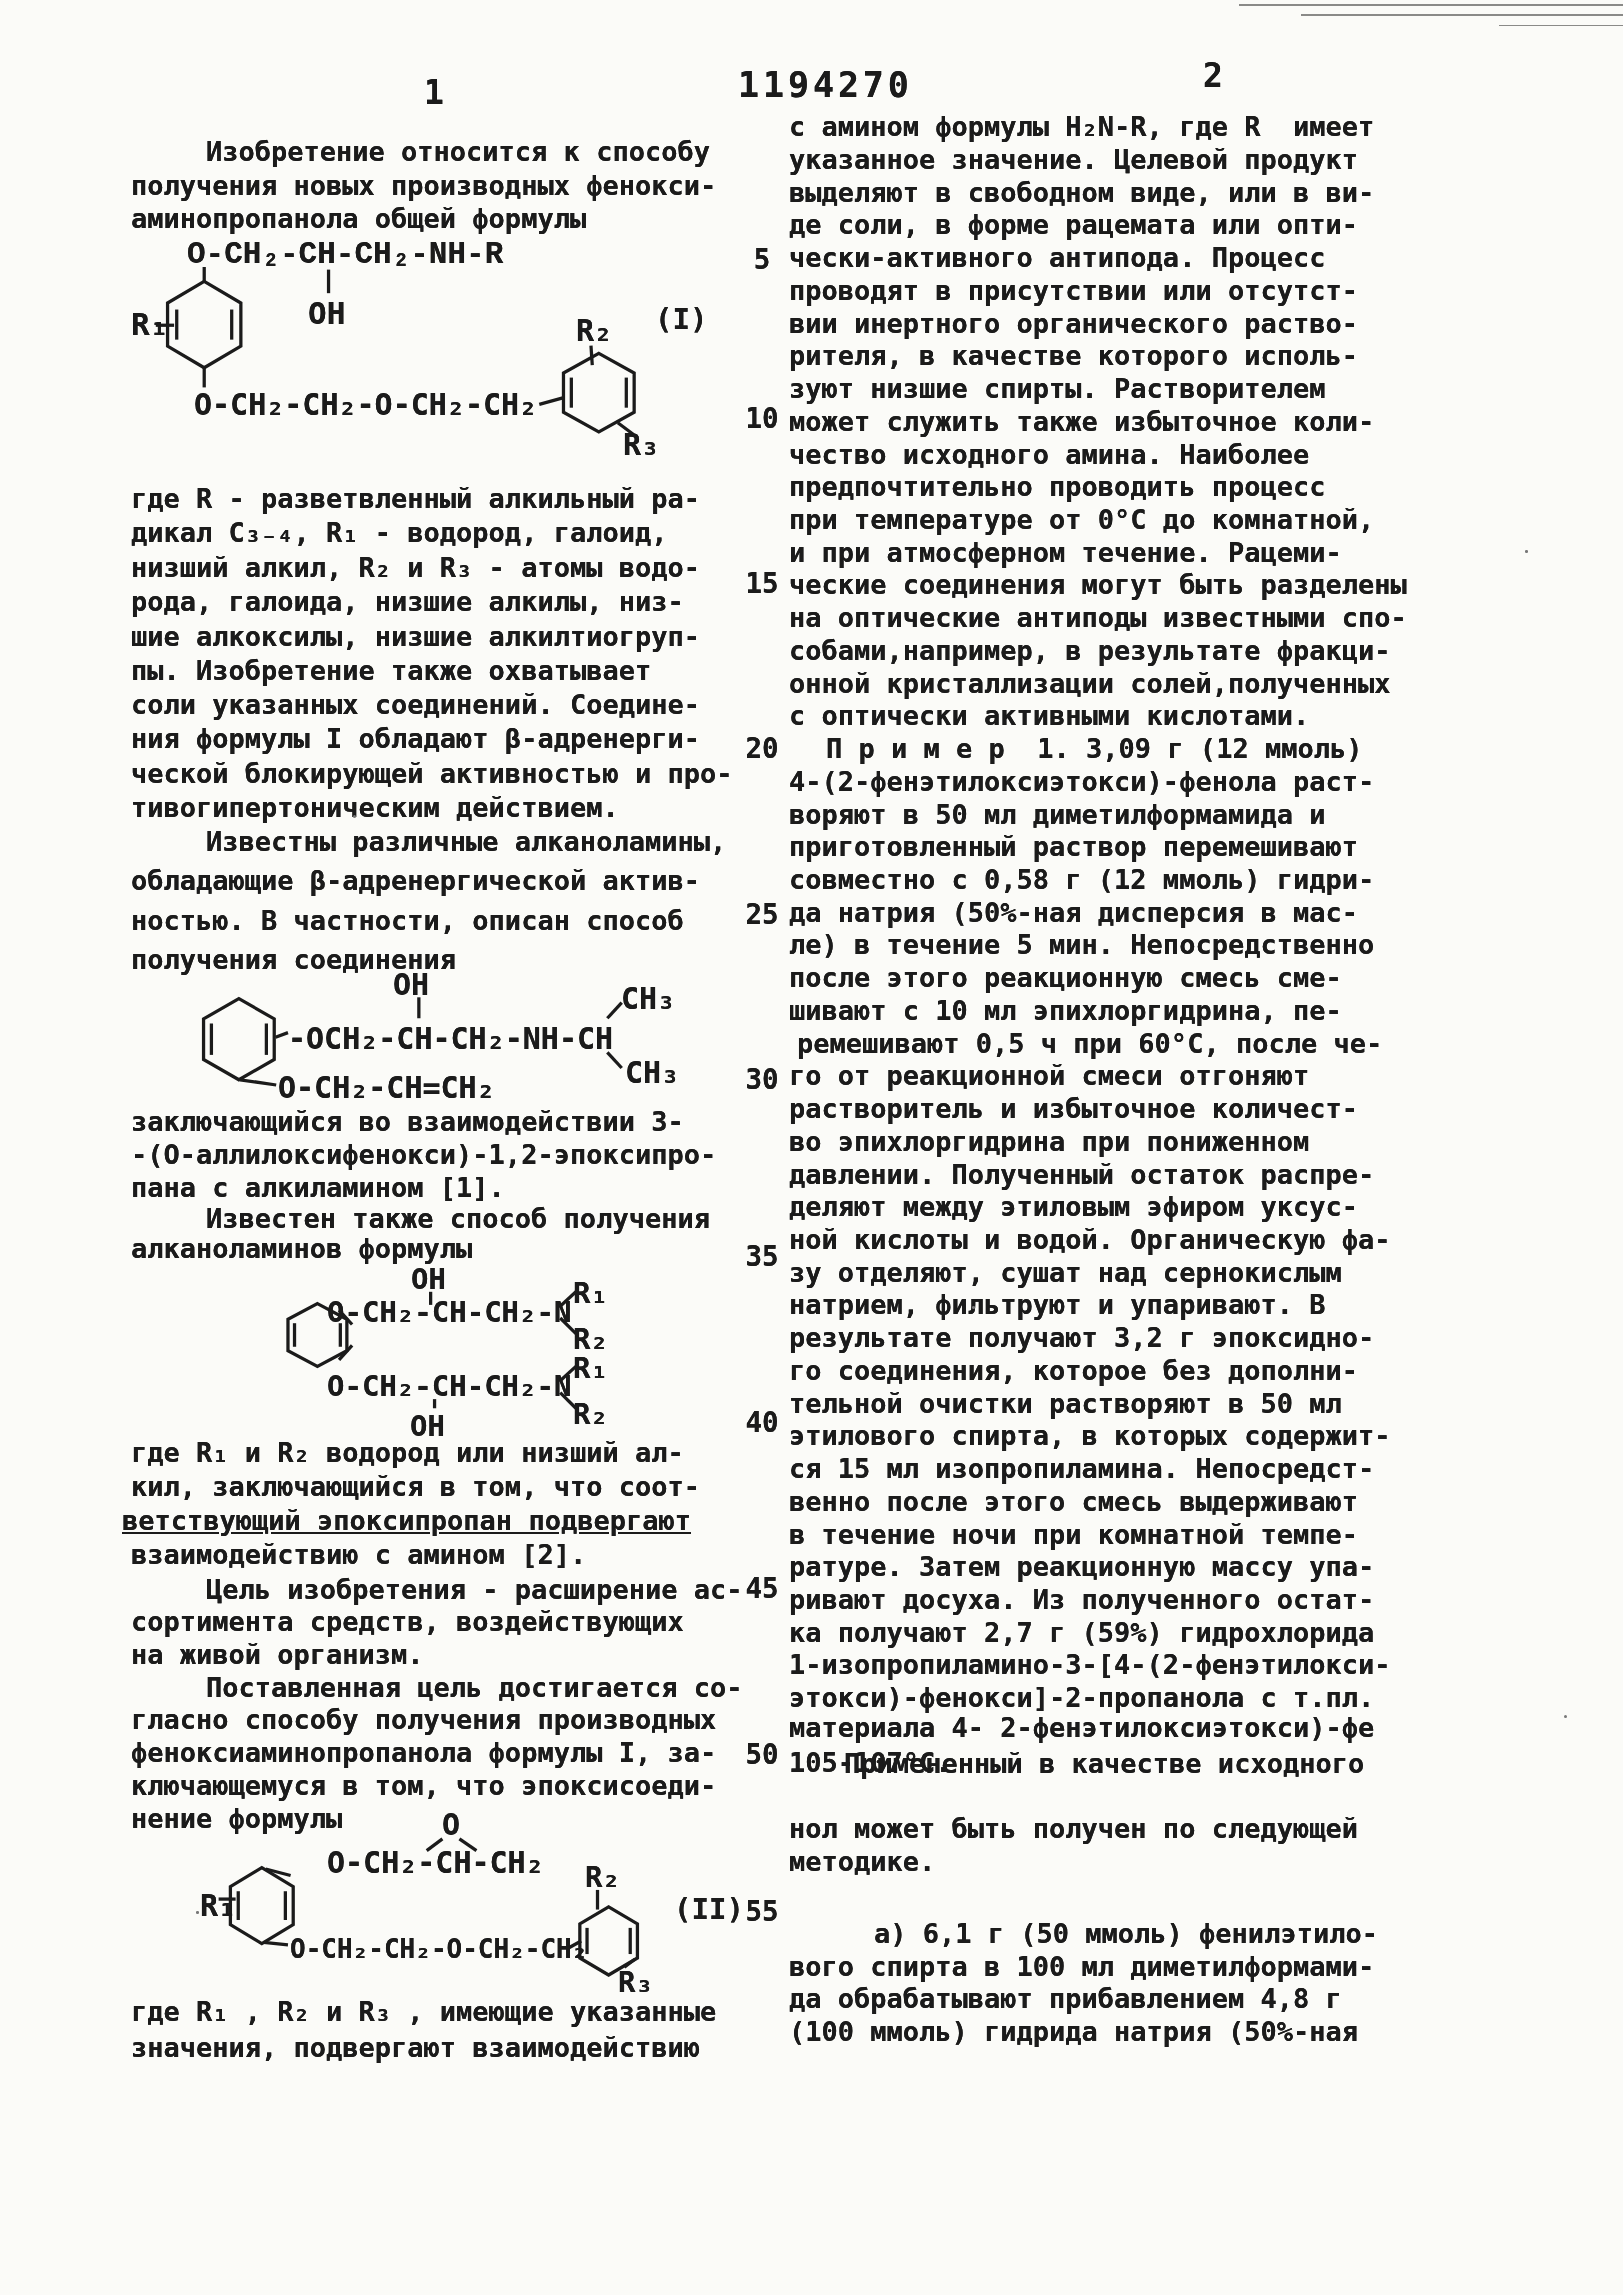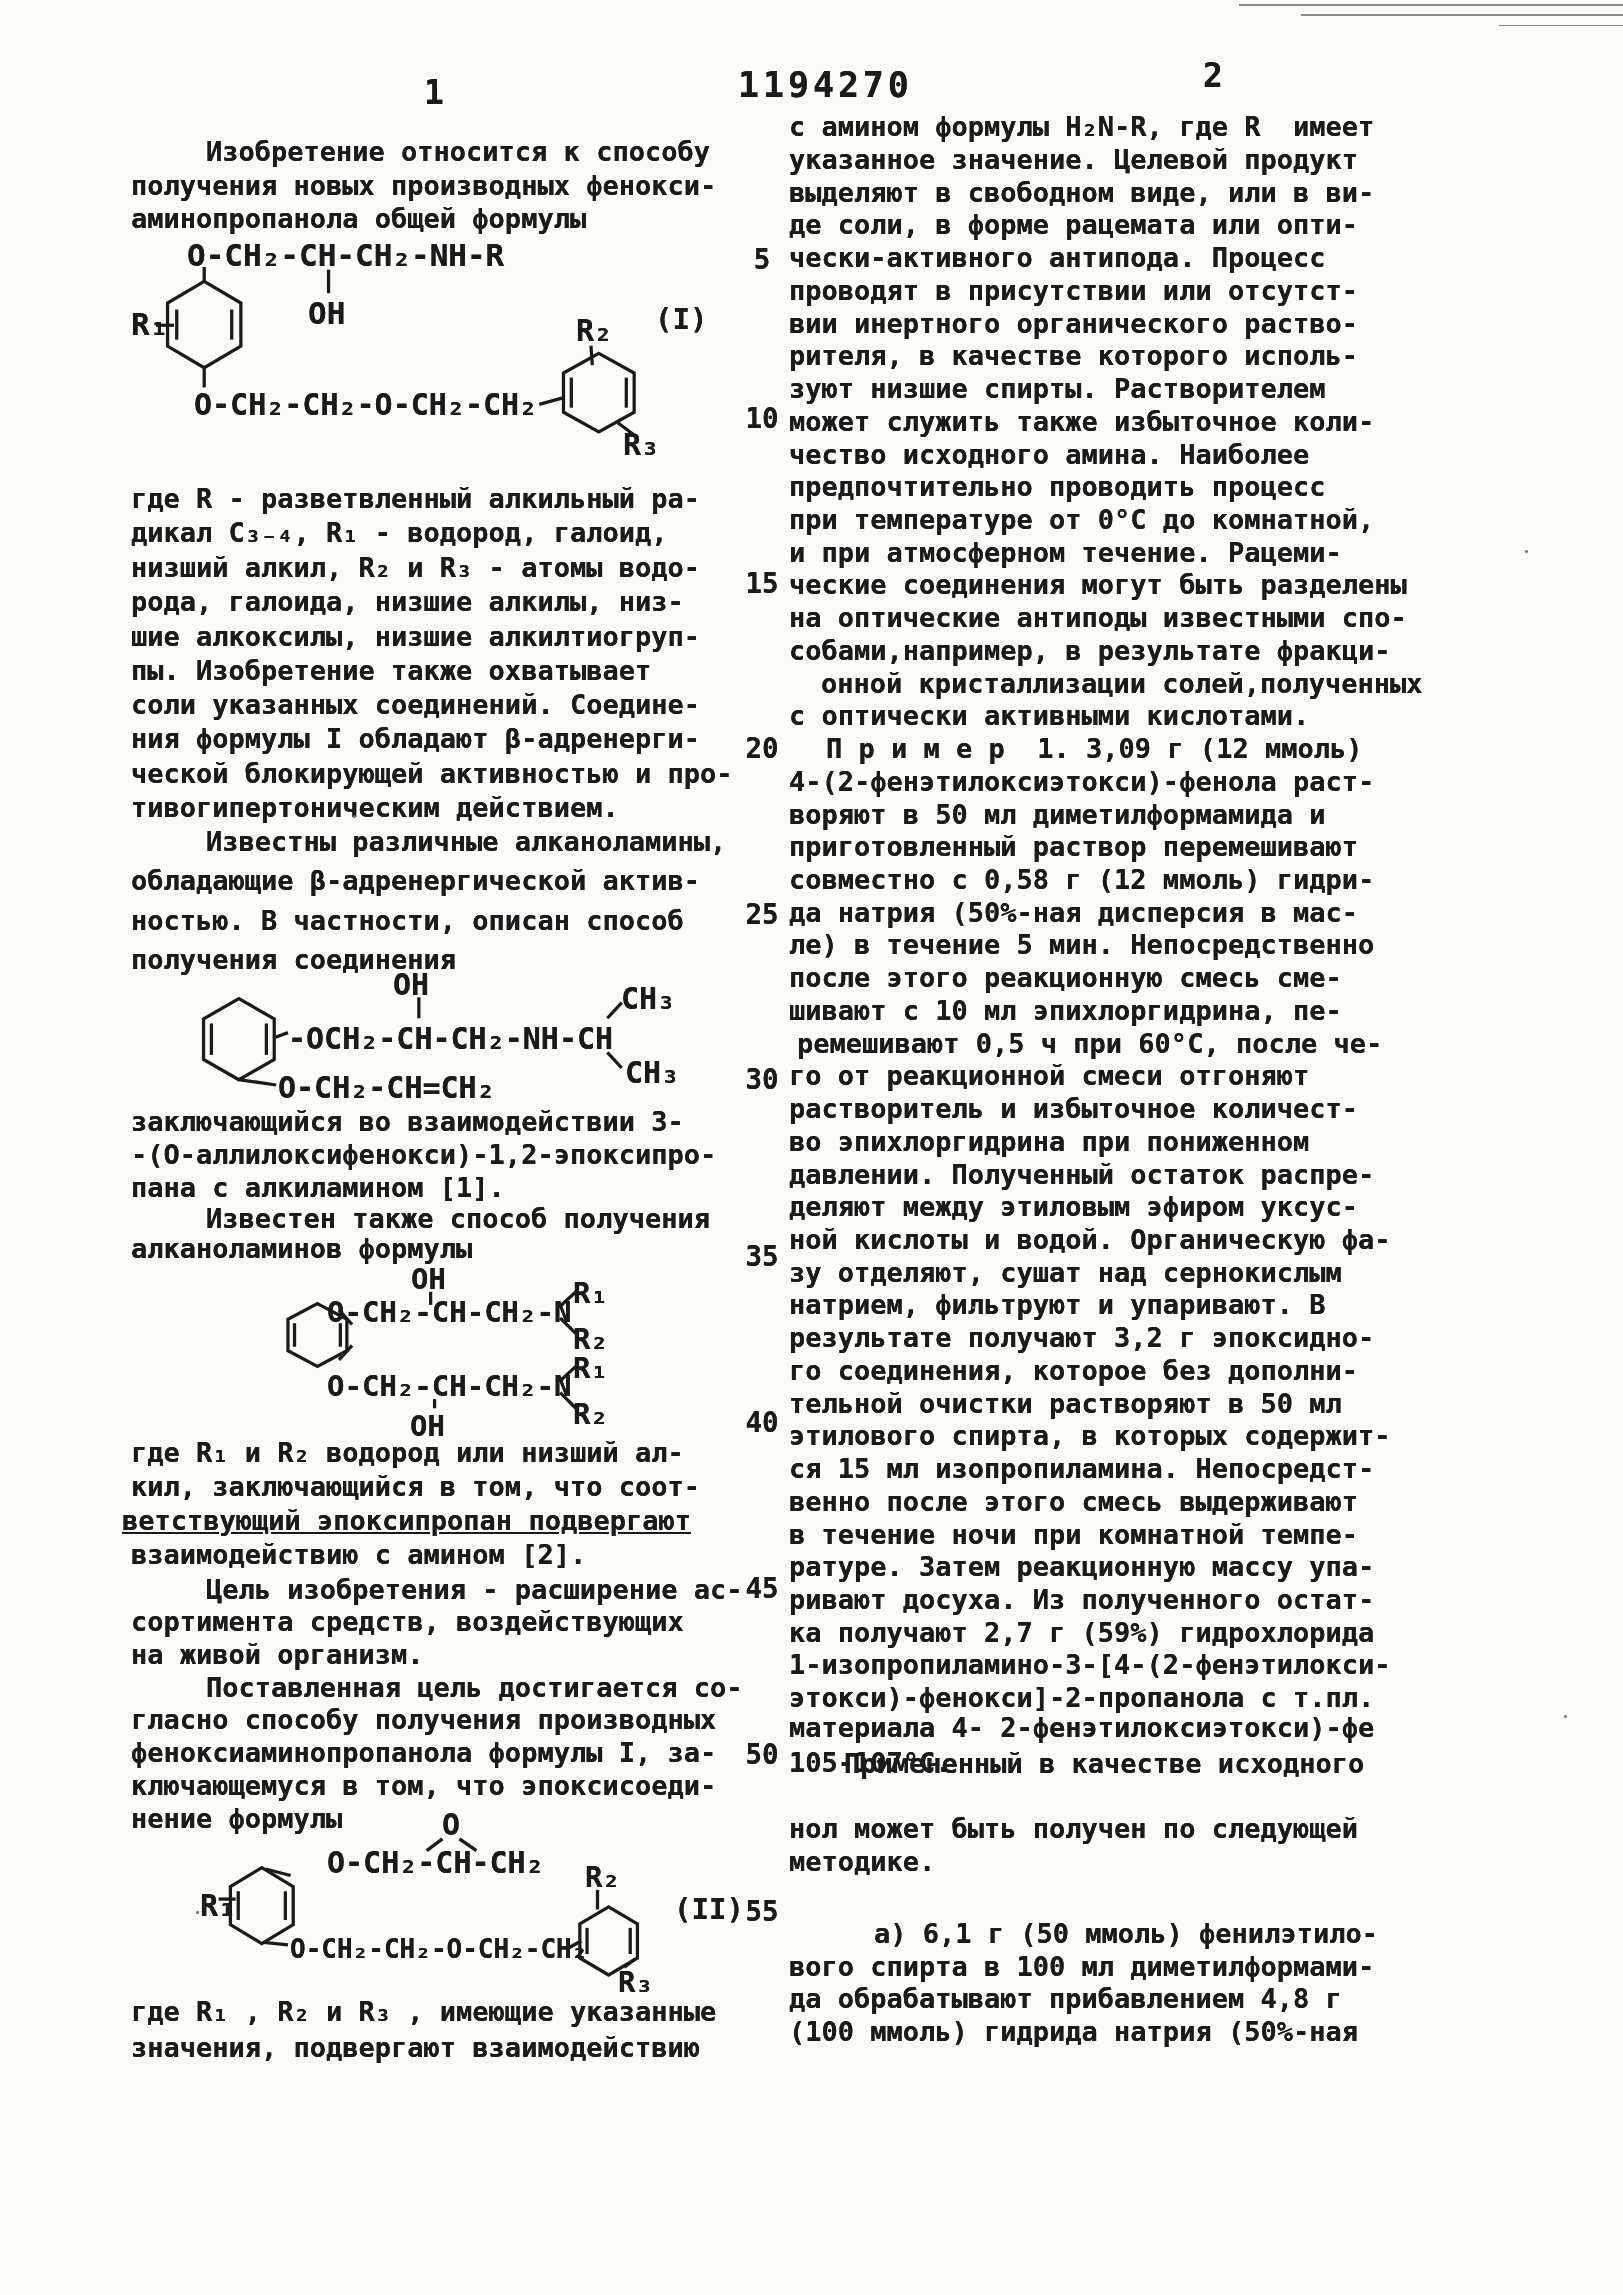--- a/index.html
+++ b/index.html
@@ -161,21 +161,21 @@
       <div class="tline" style="left: 789px; top: 340px;">рителя, в качестве которого исполь-</div>
       <div class="tline" style="left: 789px; top: 373px;">зуют низшие спирты. Растворителем</div>
       <div class="tline" style="left: 789px; top: 406px;">может служить также избыточное коли-</div>
       <div class="tline" style="left: 789px; top: 439px;">чество исходного амина. Наиболее</div>
       <div class="tline" style="left: 789px; top: 471px;">предпочтительно проводить процесс</div>
       <div class="tline" style="left: 789px; top: 504px;">при температуре от 0°С до комнатной,</div>
       <div class="tline" style="left: 789px; top: 537px;">и при атмосферном течение. Рацеми-</div>
       <div class="tline" style="left: 789px; top: 569px;">ческие соединения могут быть разделены</div>
       <div class="tline" style="left: 789px; top: 602px;">на оптические антиподы известными спо-</div>
       <div class="tline" style="left: 789px; top: 635px;">собами,например, в результате фракци-</div>
-      <div class="tline" style="left: 789px; top: 668px; margin-left: 32px;">онной кристаллизации солей,полученных</div>
+      <div class="tline" style="left: 789px; top: 668px;">онной кристаллизации солей,полученных</div>
       <div class="tline" style="left: 789px; top: 700px;">с оптически активными кислотами.</div>
       <div class="tline" style="left: 826px; top: 733px;">П р и м е р  1. 3,09 г (12 ммоль)</div>
       <div class="tline" style="left: 789px; top: 766px;">4-(2-фенэтилоксиэтокси)-фенола раст-</div>
       <div class="tline" style="left: 789px; top: 799px;">воряют в 50 мл диметилформамида и</div>
       <div class="tline" style="left: 789px; top: 831px;">приготовленный раствор перемешивают</div>
       <div class="tline" style="left: 789px; top: 864px;">совместно с 0,58 г (12 ммоль) гидри-</div>
       <div class="tline" style="left: 789px; top: 897px;">да натрия (50%-ная дисперсия в мас-</div>
       <div class="tline" style="left: 789px; top: 929px;">ле) в течение 5 мин. Непосредственно</div>
       <div class="tline" style="left: 789px; top: 962px;">после этого реакционную смесь сме-</div>
       <div class="tline" style="left: 789px; top: 995px;">шивают с 10 мл эпихлоргидрина, пе-</div>
@@ -217,21 +217,21 @@
       <div class="marker" style="left: 736px; top: 732px;">20</div>
       <div class="marker" style="left: 736px; top: 898px;">25</div>
       <div class="marker" style="left: 736px; top: 1063px;">30</div>
       <div class="marker" style="left: 736px; top: 1240px;">35</div>
       <div class="marker" style="left: 736px; top: 1406px;">40</div>
       <div class="marker" style="left: 736px; top: 1572px;">45</div>
       <div class="marker" style="left: 736px; top: 1738px;">50</div>
       <div class="marker" style="left: 736px; top: 1895px;">55</div>
     </div>
   <div id="formulas">
-      <div class="flabel" style="left: 187px; top: 237px; font-size: 31px;">O-CH₂-CH-CH₂-NH-R</div>
+      <div class="flabel" style="left: 187px; top: 237px; font-size: 31px; font-family: Liberation Mono, monospace;">O-CH₂-CH-CH₂-NH-R</div>
       <div class="flabel" style="left: 308px; top: 295px; font-size: 31px;">OH</div>
       <div class="flabel" style="left: 131px; top: 306px; font-size: 31px;">R₁</div>
       <div class="flabel" style="left: 655px; top: 302px; font-size: 29px;">(I)</div>
       <div class="flabel" style="left: 576px; top: 313px; font-size: 30px;">R₂</div>
       <div class="flabel" style="left: 194px; top: 387px; font-size: 30px;">O-CH₂-CH₂-O-CH₂-CH₂</div>
       <div class="flabel" style="left: 623px; top: 427px; font-size: 30px;">R₃</div>
       <div class="flabel" style="left: 393px; top: 967px; font-size: 30px;">OH</div>
       <div class="flabel" style="left: 288px; top: 1021px; font-size: 30px;">-OCH₂-CH-CH₂-NH-CH</div>
       <div class="flabel" style="left: 621px; top: 981px; font-size: 30px;">CH₃</div>
       <div class="flabel" style="left: 625px; top: 1055px; font-size: 30px;">CH₃</div>

